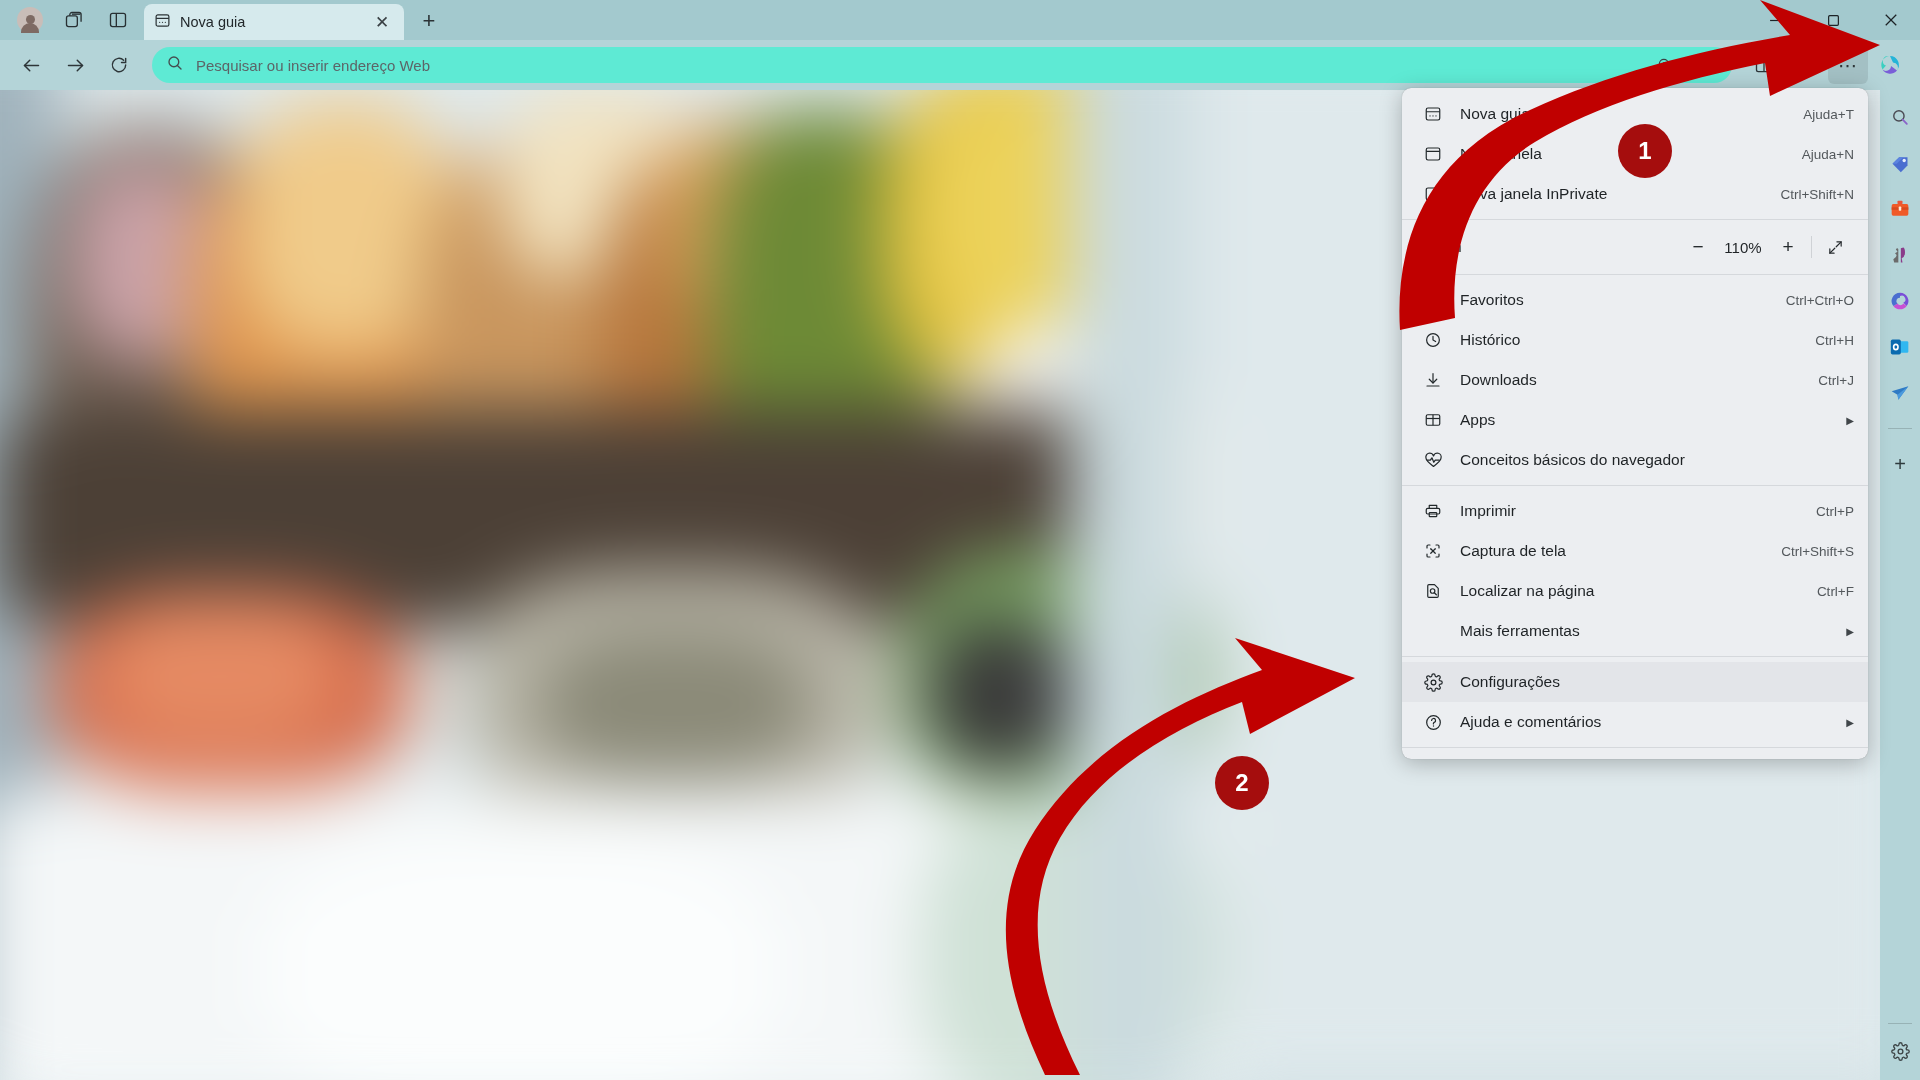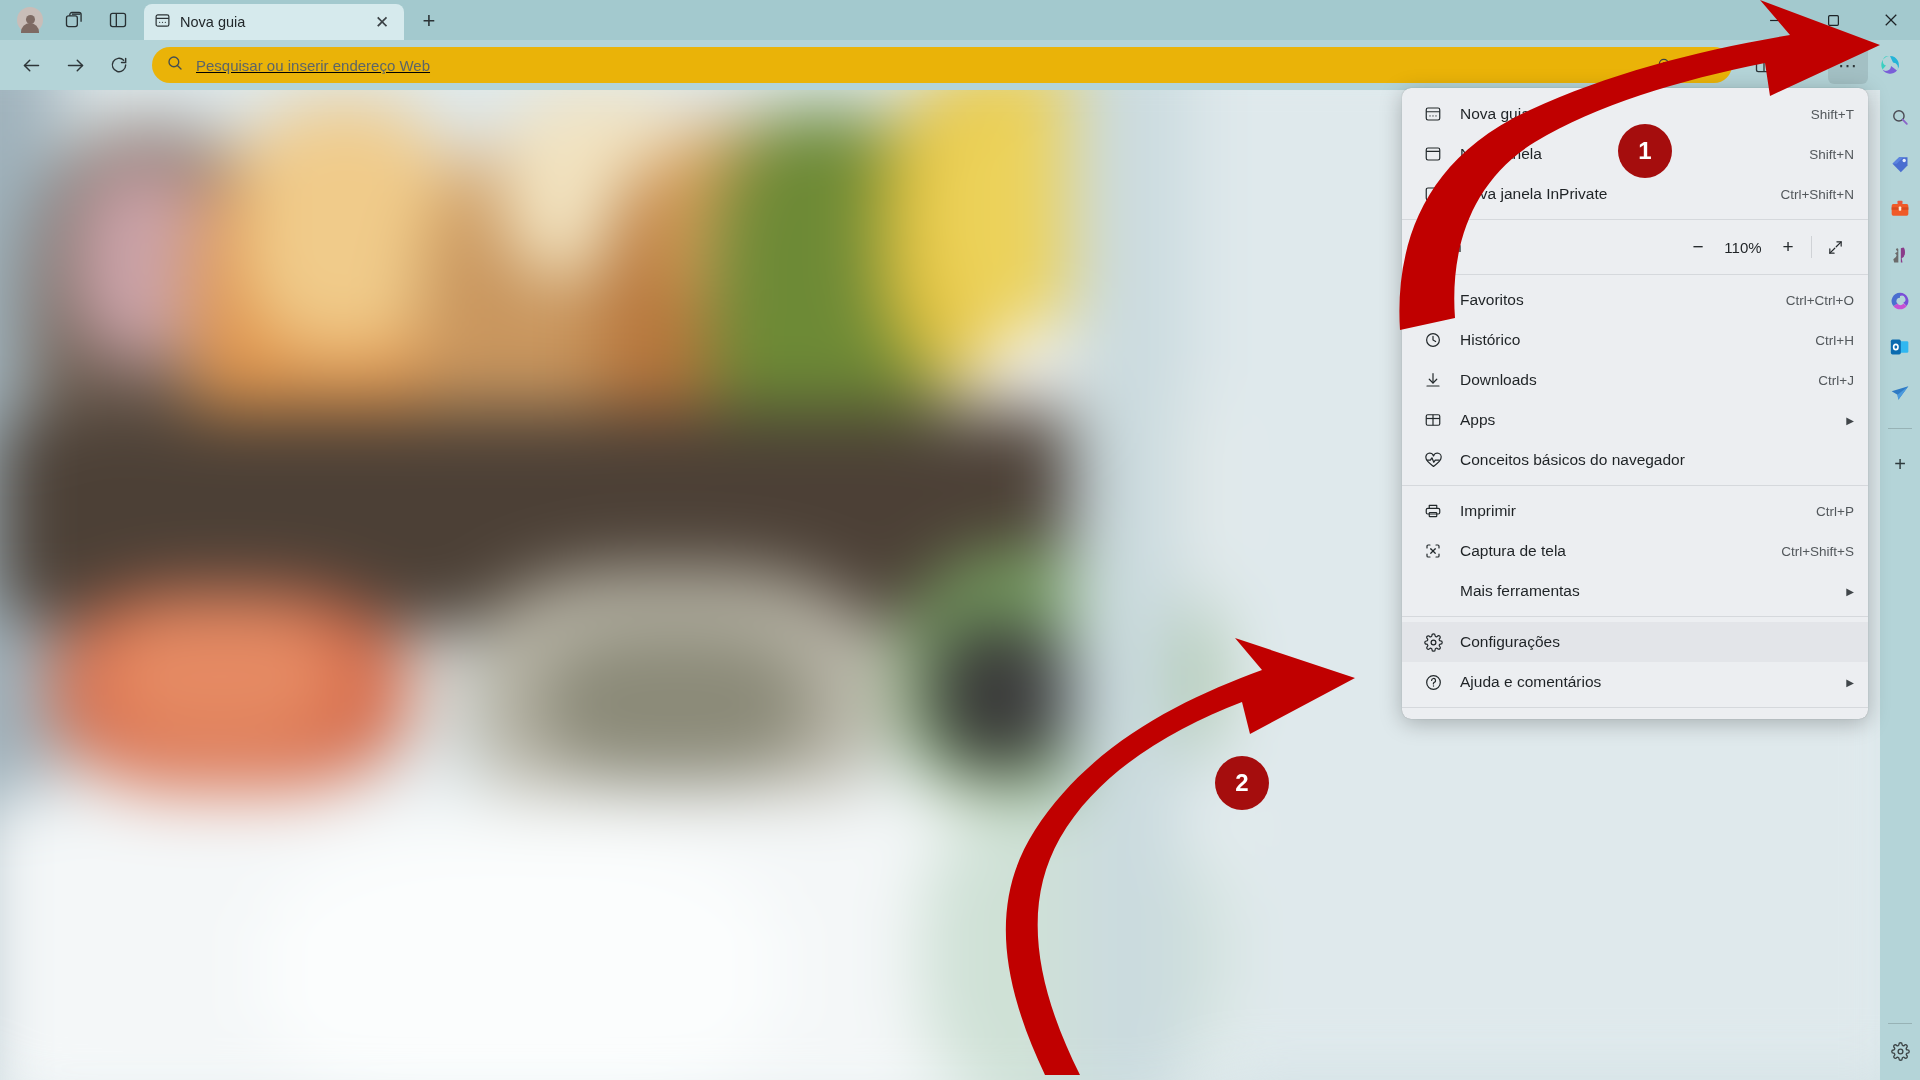--- a/index.html
+++ b/index.html
@@ -92,26 +92,25 @@
     padding: 0 10px;
     gap: 2px;
   }
   .nav-btn {
     width: 42px; height: 38px;
     display: flex; align-items: center; justify-content: center;
     border-radius: 6px; color: #2d3538;
   }
   .omnibox {
     flex: 1; height: 36px; margin: 0 10px;
-    background: #eab308;
+    background: #5eead4;
     border-radius: 18px;
     display: flex; align-items: center;
     padding: 0 14px; gap: 12px;
     position: relative;
-    text-decoration: underline;
   }
   .omnibox .placeholder {
     flex: 1; font-size: 15px; color: #5c6568;
   }
   .ob-right { display: flex; align-items: center; gap: 8px; }
   .ob-icon {
     width: 30px; height: 30px;
     display: flex; align-items: center; justify-content: center;
     color: #3a4346; border-radius: 4px;
   }
@@ -444,31 +443,31 @@
         <span class="ic">
           <svg width="18" height="18" viewBox="0 0 24 24" fill="none" stroke="#22282b" stroke-width="1.6">
             <rect x="3" y="4" width="18" height="16" rx="2.3"></rect>
               <line x1="3" y1="9" x2="21" y2="9"></line>
             <circle cx="8" cy="14.5" r="0.85" fill="#22282b" stroke="none"></circle>
             <circle cx="12" cy="14.5" r="0.85" fill="#22282b" stroke="none"></circle>
             <circle cx="16" cy="14.5" r="0.85" fill="#22282b" stroke="none"></circle>
           </svg>
         </span>
         <span class="lb">Nova guia</span>
-        <span class="sc">Shift+T</span>
+        <span class="sc">Ajuda+T</span>
       </div>
       <div class="mi">
         <span class="ic">
           <svg width="18" height="18" viewBox="0 0 24 24" fill="none" stroke="#22282b" stroke-width="1.6">
             <rect x="3" y="4" width="18" height="16" rx="2.3"></rect>
               <line x1="3" y1="8.5" x2="21" y2="8.5"></line>
           </svg>
         </span>
         <span class="lb">Nova janela</span>
-        <span class="sc">Shift+N</span>
+        <span class="sc">Ajuda+N</span>
       </div>
       <div class="mi">
         <span class="ic">
           <svg width="18" height="18" viewBox="0 0 24 24" fill="none" stroke="#22282b" stroke-width="1.6">
             <path d="M20 11V6.3A2.3 2.3 0 0 0 17.7 4H5.3A2.3 2.3 0 0 0 3 6.3v11.4A2.3 2.3 0 0 0 5.3 20H12"></path>
             <circle cx="17.5" cy="15" r="2.2"></circle>
               <line x1="17.5" y1="17.4" x2="17.5" y2="20.5"></line>
               <line x1="16" y1="19" x2="19" y2="19"></line>
           </svg>
         </span>
@@ -574,20 +573,31 @@
             <path d="M20 16v2.5a1.5 1.5 0 0 1-1.5 1.5H16"></path>
               <path d="M8 20H5.5A1.5 1.5 0 0 1 4 18.5V16"></path>
             <line x1="9" y1="9" x2="15" y2="15"></line>
               <line x1="15" y1="9" x2="9" y2="15"></line>
           </svg>
         </span>
         <span class="lb">Captura de tela</span>
         <span class="sc">Ctrl+Shift+S</span>
       </div>
       <div class="mi">
+        <span class="ic">
+          <svg width="18" height="18" viewBox="0 0 24 24" fill="none" stroke="#22282b" stroke-width="1.6" stroke-linejoin="round">
+            <path d="M14 3.5H6.5A1.5 1.5 0 0 0 5 5v14a1.5 1.5 0 0 0 1.5 1.5h11A1.5 1.5 0 0 0 19 19V8.5z"></path>
+            <circle cx="11.5" cy="12" r="3"></circle>
+              <line x1="13.8" y1="14.3" x2="16.5" y2="17" stroke-linecap="round"></line>
+          </svg>
+        </span>
+        <span class="lb">Localizar na página</span>
+        <span class="sc">Ctrl+F</span>
+      </div>
+      <div class="mi">
         <span class="ic"></span>
         <span class="lb">Mais ferramentas</span>
         <span class="sc"></span>
         <span class="ch">▶</span>
       </div>
     </div>
 
     <div class="mdiv"></div>
 
     <div>

